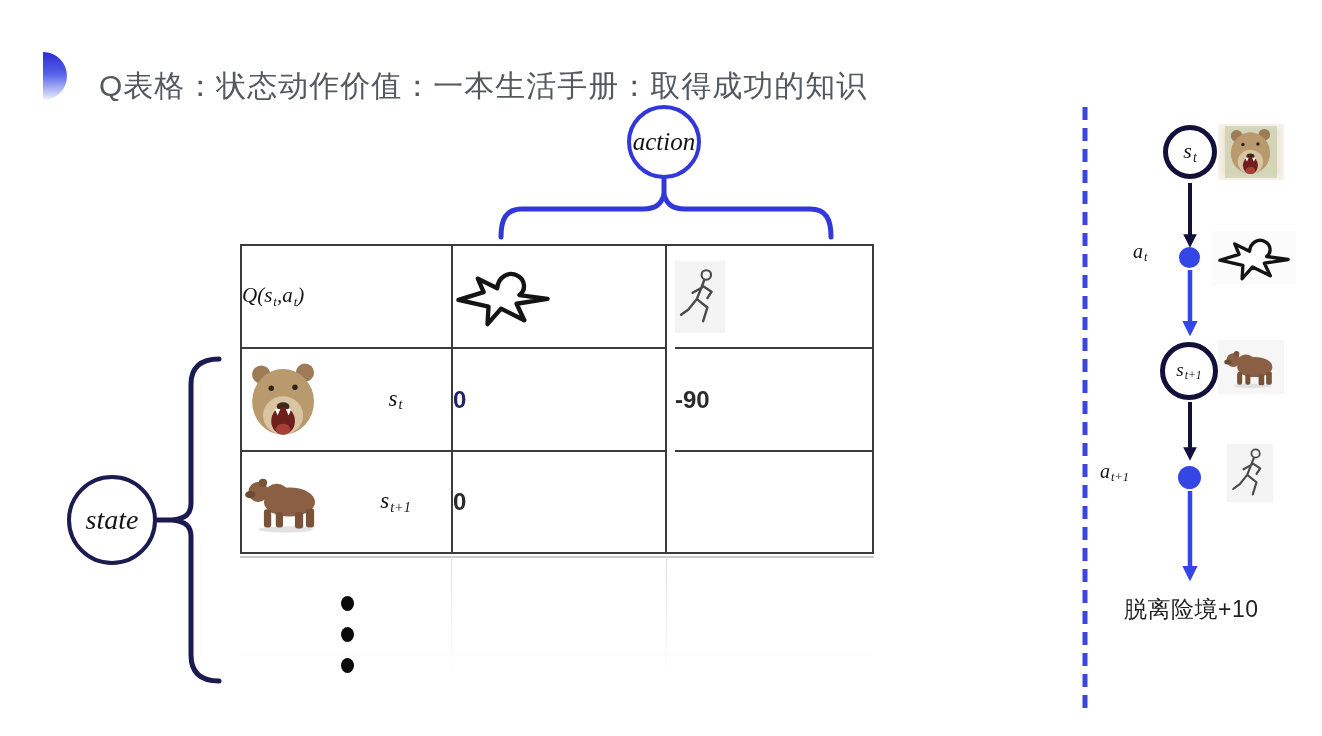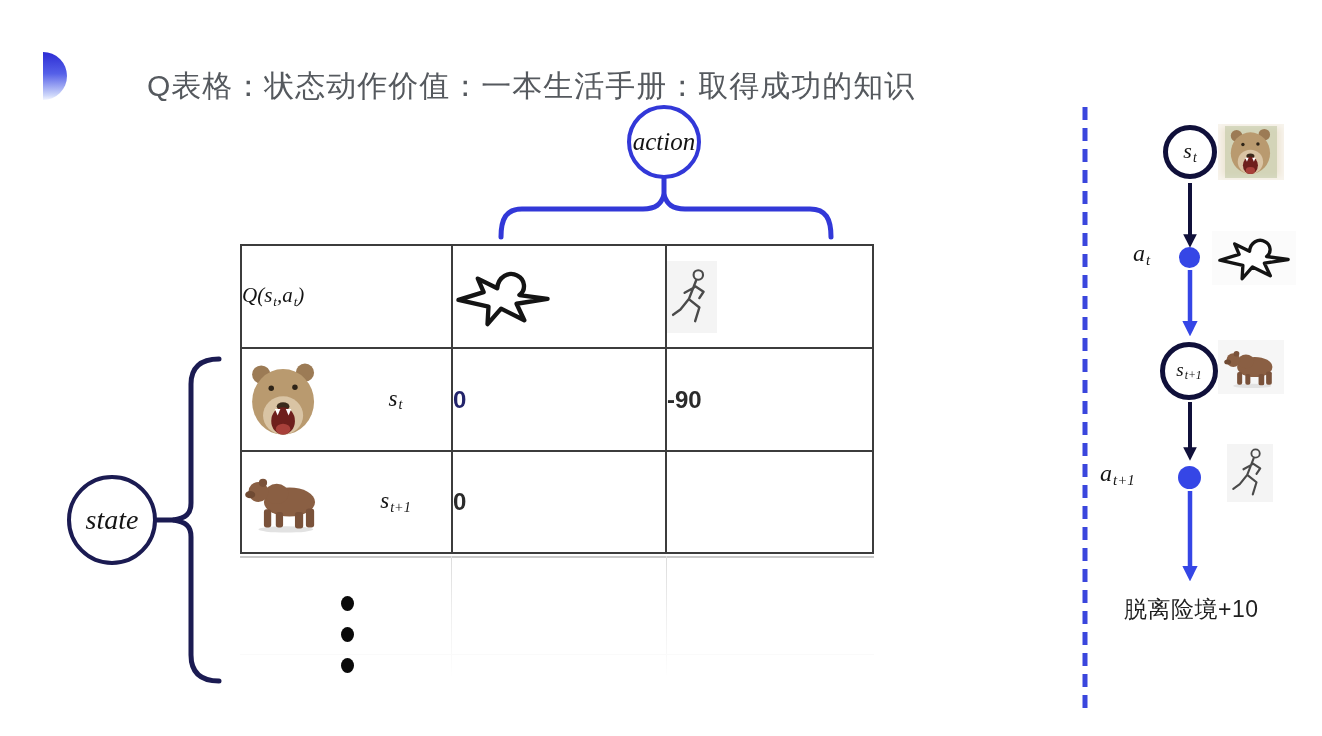--- a/index.html
+++ b/index.html
@@ -9,21 +9,21 @@
     overflow:hidden; font-family:"Liberation Sans", sans-serif;
   }
   
   .title-bullet {
     position:absolute; left:43px; top:52px; width:24px; height:48px;
     border-radius:0 48px 48px 0;
     background:linear-gradient(180deg,#2c2cd4 0%, #5560e8 45%, #cdd6fa 90%, #f2f5ff 100%);
   }
   .page-title {
     position:absolute; left:99px; top:66px; width:900px;
-    font-size:30px; font-weight:500; color:#55595e; letter-spacing:1px;margin-left:48px;
+    font-size:30px; font-weight:500; color:#55595e; letter-spacing:1px;
   }
   
   .math { font-family:"Liberation Serif", serif; font-style:italic; color:#141414; }
   .math .sub { font-size:0.62em; vertical-align:-0.28em; margin-left:1px; }
   
   .callout {
     position:absolute; border-radius:50%; background:#fff;
     display:flex; align-items:center; justify-content:center;
   }
   .action-circle { left:627px; top:105px; width:74px; height:74px; border:4px solid #3238d8; font-size:25px; }
@@ -38,41 +38,41 @@
     position:absolute; left:240px; top:244px; width:634px; height:310px;
     border:2px solid #3c3c3c; display:grid;
     grid-template-columns:211px 214px 1fr;
     grid-template-rows:103px 103px 1fr;
     background:#fff;
   }
   .qcell {
     border-right:2px solid #3c3c3c; border-bottom:2px solid #3c3c3c;
     display:flex; align-items:center; justify-content:flex-start; position:relative;
   }
-  .qcell.last-col { border-right:none; }
+  .qcell.last-col { border-right:none;margin-left:8px; }
   .qcell.last-row { border-bottom:none; }
   .qcell .cell-val { font-size:24px; }
   .val-hi { color:#23246b; font-weight:700; }
   .val-dk { color:#2b2b2b; font-weight:600; }
   .state-cell { justify-content:flex-start; }
   .state-cell .math { font-size:23px; margin-left:14px; flex:1; text-align:center; }
   .bear-box { width:84px; height:92px; display:flex; align-items:center; justify-content:center;
               box-shadow:inset 0 0 10px 7px #fff; }
   .icon-bg-lt { background:#f4f4f4; }
   .icon-bg-wh { background:#fbfbfb; }
   
   .ghost-rows { position:absolute; left:240px; top:556px; width:634px; height:132px; }
   .ghost-rows .gline-v { position:absolute; top:0; width:1px; height:100%; background:#dcdcdc; }
   .ghost-rows .gline-h { position:absolute; left:0; width:100%; height:1px; background:#e3e3e3; }
   .ghost-rows .gtop { position:absolute; left:0; top:0; width:100%; height:2px; background:#c9c9c9; }
   .ghost-fade { position:absolute; left:0; top:0; width:100%; height:100%;
     background:linear-gradient(180deg, rgba(255,255,255,0) 0%, rgba(255,255,255,.55) 45%, #fff 92%); }
   .dot { position:absolute; width:13px; height:15px; border-radius:50%; background:#0a0a0a; }
   
-  .tl-label { position:absolute; font-size:24px; }
+  .tl-label { position:absolute; font-size:20px; }
   .tl-dot { position:absolute; border-radius:50%; background:#3546e6; }
   .tl-icon { position:absolute; display:flex; align-items:center; justify-content:center; }
   .outcome-text { position:absolute; left:1124px; top:594px; font-size:23px; font-weight:500; color:#1f1f1f; letter-spacing:0.5px; }
 </style>
 </head>
 <body>
 
 <div class="slide">
 
   <div class="title-bullet"></div>

